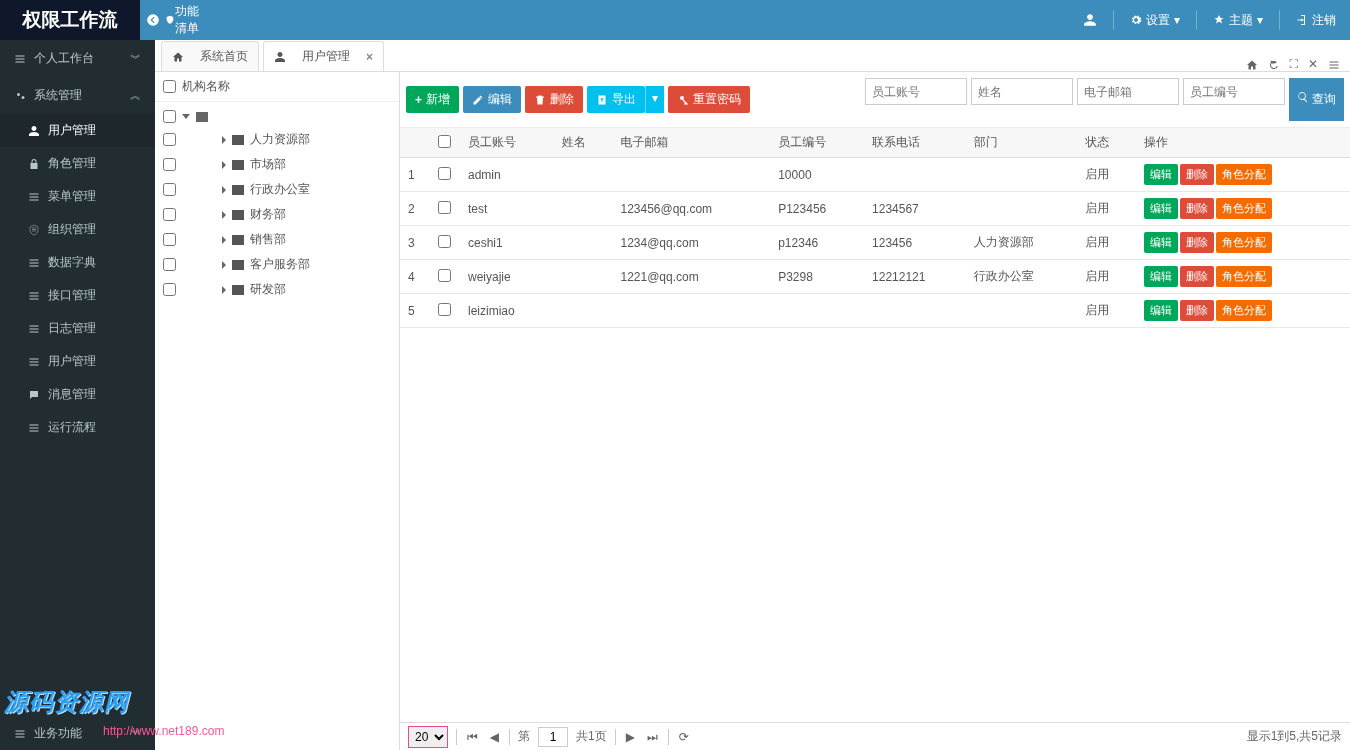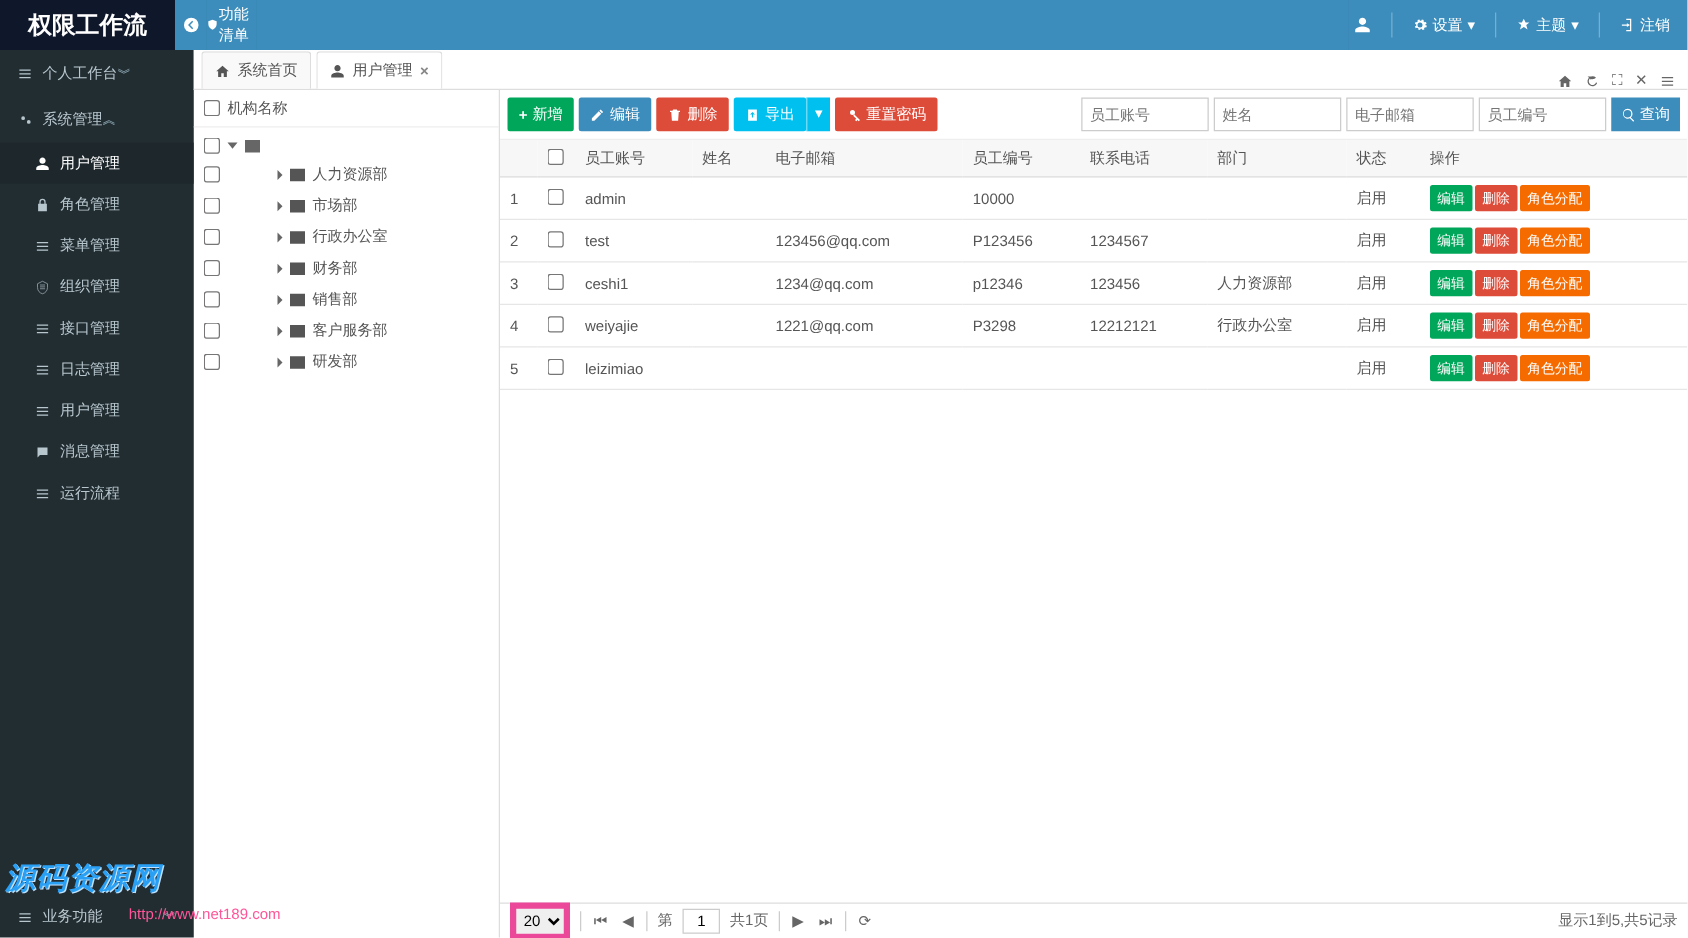--- a/index.html
+++ b/index.html
@@ -7,27 +7,27 @@
 .topbar{height:40px;background:#367fa9;display:flex;align-items:stretch;color:#fff}
 .logo{width:140px;background:#0f172a;color:#fff;font-size:19px;font-weight:bold;display:flex;align-items:center;justify-content:center}
 .top-collapse{width:25px;background:#3c8dbc;display:flex;align-items:center;justify-content:center;cursor:pointer}
 .top-menu{width:40px;display:flex;flex-direction:row;align-items:center;justify-content:flex-start;background:#3c8dbc;cursor:pointer;font-size:11px}
 .top-menu svg{width:16px;height:18px;fill:#fff;margin-bottom:1px}
 .top-spacer{flex:1;background:#3c8dbc}
 .top-right{display:flex;align-items:center;background:#3c8dbc;padding-right:10px;gap:12px}
 .top-right .sep{width:1px;height:20px;background:rgba(255,255,255,.3)}
 .top-item{display:flex;align-items:center;gap:4px;cursor:pointer;padding:0 4px}
 .sidebar{position:absolute;left:0;top:40px;bottom:0;width:155px;background:#222d32;color:#b8c7ce;overflow:hidden}
-.side-group{padding:10px 14px;display:flex;align-items:center;justify-content:flex-start;cursor:pointer}
+.side-group{padding:10px 14px;display:flex;align-items:center;justify-content:space-between;cursor:pointer}
 .side-group .lbl{display:flex;align-items:center;gap:8px}
 .side-item{padding:8px 14px 8px 28px;display:flex;align-items:center;gap:8px;cursor:pointer}
 .side-item.active{background:#1e282c;color:#fff}
 .side-bottom{position:absolute;left:0;bottom:0;right:0;padding:8px 14px;display:flex;align-items:center;gap:8px;cursor:pointer}
 .tabsbar{position:absolute;left:155px;right:0;top:40px;height:32px;border-bottom:1px solid #ddd;display:flex;align-items:flex-end;padding-left:6px;background:#fff}
-.tab{border:1px solid #ddd;border-bottom:none;padding:6px 10px;margin-right:4px;display:flex;align-items:center;gap:6px;background:#f9f9f9;cursor:pointer;font-size:12px;color:#555;border-radius:3px 3px 0 0}
+.tab{border:1px solid #ddd;border-bottom:none;padding:6px 10px;margin-right:4px;display:flex;align-items:center;gap:16px;background:#f9f9f9;cursor:pointer;font-size:12px;color:#555;border-radius:3px 3px 0 0}
 .tab.active{background:#fff}
 .tab .close{color:#888;font-weight:bold;cursor:pointer}
 .tabs-tools{margin-left:auto;display:flex;gap:10px;padding-right:10px;color:#666}
 .tabs-tools span{cursor:pointer}
 .content{position:absolute;left:155px;right:0;top:72px;bottom:0;display:flex}
 .treepane{width:245px;border-right:1px solid #ddd;display:flex;flex-direction:column}
 .treehdr{padding:6px 8px;border-bottom:1px solid #eee;display:flex;align-items:center;gap:6px;color:#555}
 .treelist{flex:1;overflow:auto;padding:4px 0}
 .tree-row{display:flex;align-items:center;gap:6px;padding:4px 8px;cursor:pointer;color:#555}
 .tree-row .indent2{width:34px}
@@ -39,32 +39,32 @@
 .toolbar{padding:6px;display:flex;gap:4px;align-items:center;border-bottom:1px solid #eee}
 .btn{display:inline-flex;align-items:center;gap:4px;padding:5px 9px;border-radius:2px;color:#fff;cursor:pointer;border:none}
 .btn-green{background:#00a65a}
 .btn-blue{background:#3c8dbc}
 .btn-red{background:#dd4b39}
 .btn-lblue{background:#00c0ef}
 .toolbar .split{display:inline-flex}
 .toolbar .split .dd{background:#00c0ef;color:#fff;border-left:1px solid rgba(255,255,255,.4);padding:5px 6px;cursor:pointer}
 .filters{margin-left:auto;display:flex;gap:4px}
 .filters input{width:102px;border:1px solid #ccc;padding:5px 6px;height:27px;color:#555}
-.filters .search{background:#3c8dbc;color:#fff;padding:2px 8px;cursor:pointer;display:inline-flex;align-items:center;gap:3px}
+.filters .search{background:#3c8dbc;color:#fff;padding:13px 8px;cursor:pointer;display:inline-flex;align-items:flex-start;gap:3px}
 table.dt{width:100%;border-collapse:collapse}
 table.dt th,table.dt td{border-bottom:1px solid #e6e6e6;text-align:left;padding:6px 8px;color:#555;font-weight:normal}
 table.dt thead th{background:#f7f7f7;border-bottom:1px solid #ddd}
 .col-chk{width:30px;text-align:center}
 .col-idx{width:30px;text-align:center;color:#888}
 .actbtn{display:inline-block;padding:3px 6px;border-radius:2px;color:#fff;font-size:11px;cursor:pointer;margin-right:2px}
 .ab-green{background:#00a65a}
 .ab-red{background:#dd4b39}
 .ab-orange{background:#f56b00}
 .pager{position:absolute;left:400px;right:0;bottom:0;height:28px;border-top:1px solid #ddd;display:flex;align-items:center;padding:0 8px;gap:8px;color:#666;background:#fff}
-.pager select{border:5px solid #ec4899;padding:2px}
+.pager select{border:1px solid #ec4899;padding:2px}
 .pager .sep{width:1px;height:16px;background:#ccc}
 .pager .nav{cursor:pointer;padding:0 2px}
 .pager input{width:30px;border:1px solid #ccc;text-align:center;padding:2px}
 .pager .right{margin-left:auto}
 .watermark{position:absolute;left:4px;bottom:32px;font-size:24px;font-weight:bold;font-style:italic;color:#2aa0f5;text-shadow:1px 1px #c1e2ff;letter-spacing:1px}
 .watermark-url{position:absolute;left:55px;bottom:12px;font-size:12px;color:#f59;margin-left:48px;}
 .chev-dbl{font-size:11px;color:#8aa4af}
 svg.icn{width:12px;height:12px;fill:currentColor;vertical-align:middle}
 svg.icn14{width:14px;height:14px;fill:currentColor;vertical-align:middle}
 input[type=checkbox]{cursor:pointer}
@@ -155,20 +155,26 @@
         <svg class="icn" viewBox="0 0 24 24">
           <path d="M3 5h18v2H3zM3 11h18v2H3zM3 17h18v2H3z"></path>
         </svg>
         <span>菜单管理</span>
       </div>
       <div class="side-item">
         <svg class="icn" viewBox="0 0 24 24">
           <path d="M12 2l-8 4v6c0 5 3.5 9 8 10 4.5-1 8-5 8-10V6l-8-4zM8 11h8M8 14h8M8 8h8" stroke="#b8c7ce" fill="none"></path>
         </svg>
         <span>组织管理</span>
+      </div>
+      <div class="side-item">
+        <svg class="icn" viewBox="0 0 24 24">
+          <path d="M3 5h18v2H3zM3 11h18v2H3zM3 17h18v2H3z"></path>
+        </svg>
+        <span>数据字典</span>
       </div>
       <div class="side-item">
         <svg class="icn" viewBox="0 0 24 24">
           <path d="M3 5h18v2H3zM3 11h18v2H3zM3 17h18v2H3z"></path>
         </svg>
         <span>接口管理</span>
       </div>
       <div class="side-item">
         <svg class="icn" viewBox="0 0 24 24">
           <path d="M3 5h18v2H3zM3 11h18v2H3zM3 17h18v2H3z"></path>

